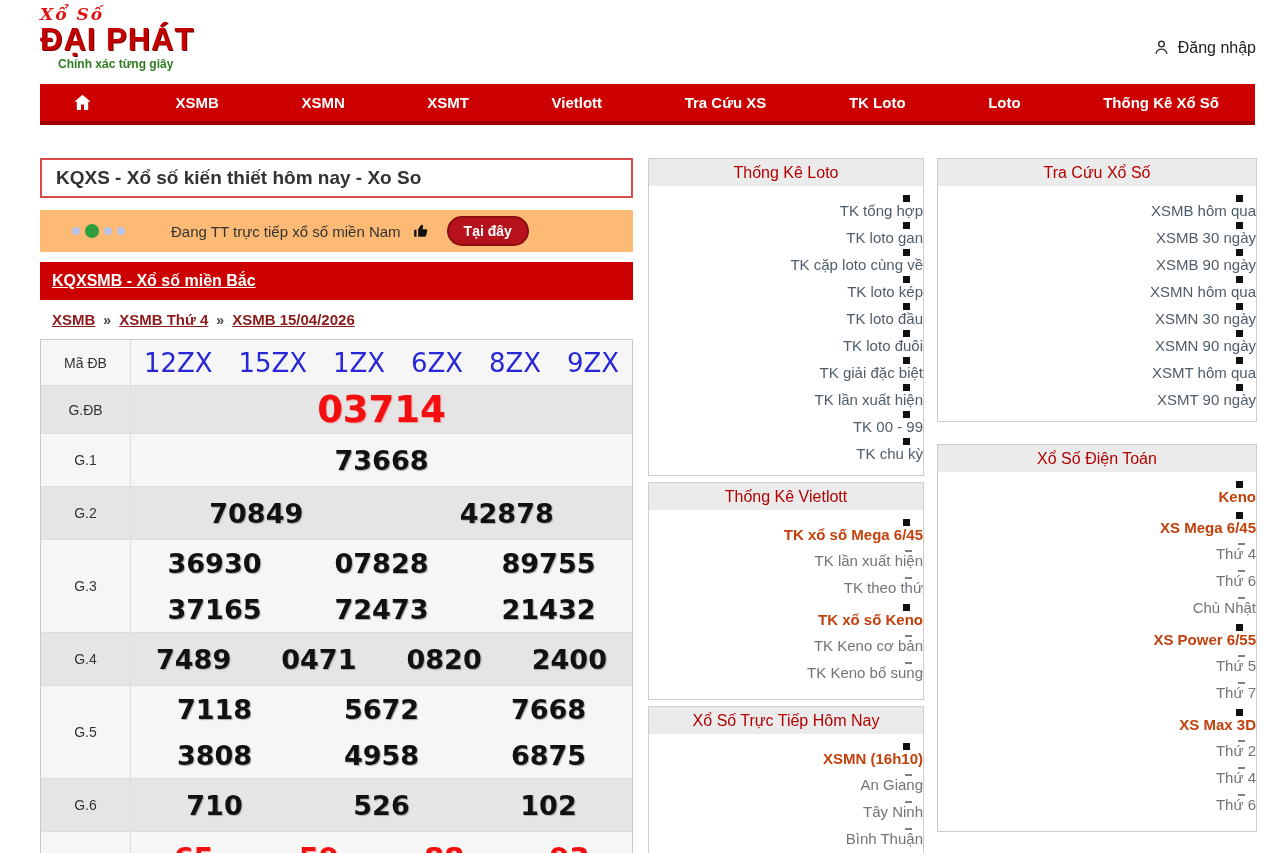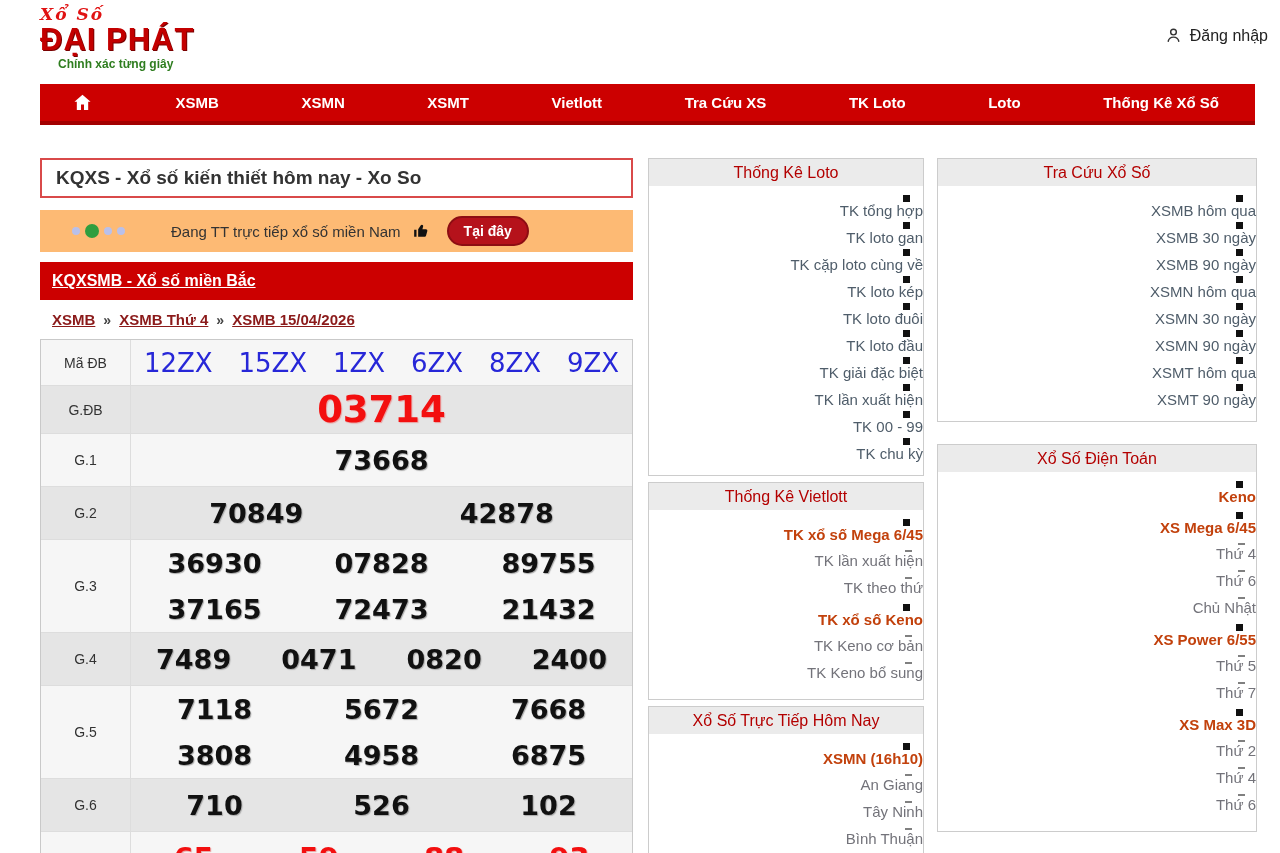--- a/index.html
+++ b/index.html
@@ -1,26 +1,26 @@
 <!DOCTYPE html>
 <html lang="vi" style="--accent: #cc0000; --accent-dark: #a30000; --section-title: #b30000; --crumb: #8b1a1a; --code-blue: #2727d8; --num-red: #f30f0f; --link-gray: #4f5d6a; --sub-gray: #73737a; --live-btn: #b5121b; --tagline-green: #2e7d1f;"><head>
 <meta charset="utf-8">
 <style>
   * { margin:0; padding:0; box-sizing:border-box; }
   html,body { background:#fff; }
   body { font-family:"Liberation Sans", sans-serif; color:#222; }
   .page { position:relative; width:1280px; height:853px; overflow:hidden; background:#fff; }
 
   
-  .topbar { display:flex; justify-content:space-between; align-items:flex-start; padding:6px 12px 0 40px; height:84px;border-radius:31px; }
+  .topbar { display:flex; justify-content:space-between; align-items:flex-start; padding:6px 24px 0 40px; height:84px;border-radius:31px; }
   .logo { cursor:pointer; line-height:1; }
   .logo-script { font-family:"DejaVu Serif", serif; font-style:italic; font-weight:bold; font-size:17px; color:#e01212; letter-spacing:2px; }
   .logo-title { font-size:31px; font-weight:bold; color:#c30000; letter-spacing:1px; text-shadow:1px 1px 0 #7a0000; margin-top:1px; }
   .logo-tagline { font-size:12px; font-weight:bold; color:var(--tagline-green); margin:3px 0 0 18px; }
-  .login { display:flex; align-items:center; gap:7px; margin-top:20px; font-size:16px; color:#222; cursor:pointer; }
+  .login { display:flex; align-items:center; gap:7px; margin-top:32px; font-size:16px; color:#222; cursor:pointer; }
 
   
   .mainnav { margin:0 25px 0 40px; height:41px; background:var(--accent); border-bottom:4px solid var(--accent-dark);
              display:flex; align-items:center; justify-content:space-between; padding:0 36px 0 32px; }
   .nav-home { display:flex; align-items:center; cursor:pointer; }
   .nav-link { color:#fff; font-size:15px; font-weight:bold; text-decoration:none; cursor:pointer; white-space:nowrap; }
 
   
   .content { display:flex; align-items:flex-start; margin:33px 24px 0 40px; }
   .col-main { width:593px; flex:none; }
@@ -267,25 +267,25 @@
             <li class="side-item">
               <span class="sq"></span>
               <a class="side-link">TK cặp loto cùng về</a>
             </li>
             <li class="side-item">
               <span class="sq"></span>
               <a class="side-link">TK loto kép</a>
             </li>
             <li class="side-item">
               <span class="sq"></span>
+              <a class="side-link">TK loto đầu</a>
+            </li>
+            <li class="side-item">
+              <span class="sq"></span>
               <a class="side-link">TK loto đuôi</a>
-            </li>
-            <li class="side-item">
-              <span class="sq"></span>
-              <a class="side-link">TK loto đầu</a>
             </li>
             <li class="side-item">
               <span class="sq"></span>
               <a class="side-link">TK giải đặc biệt</a>
             </li>
             <li class="side-item">
               <span class="sq"></span>
               <a class="side-link">TK lần xuất hiện</a>
             </li>
             <li class="side-item">

